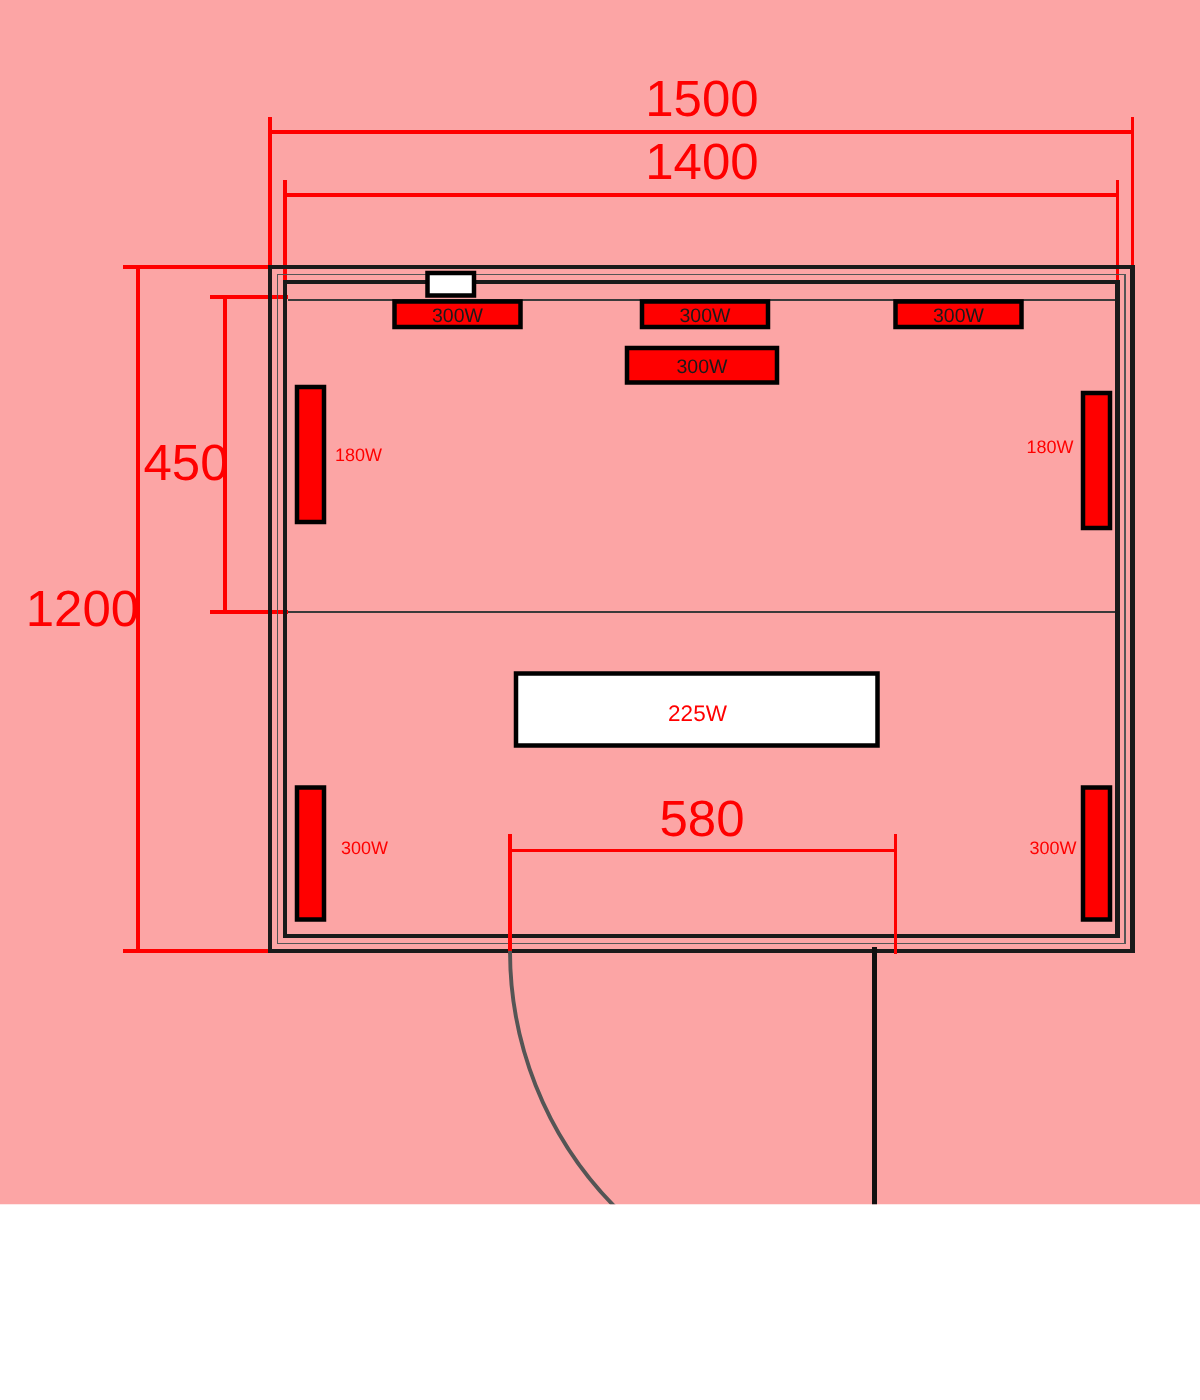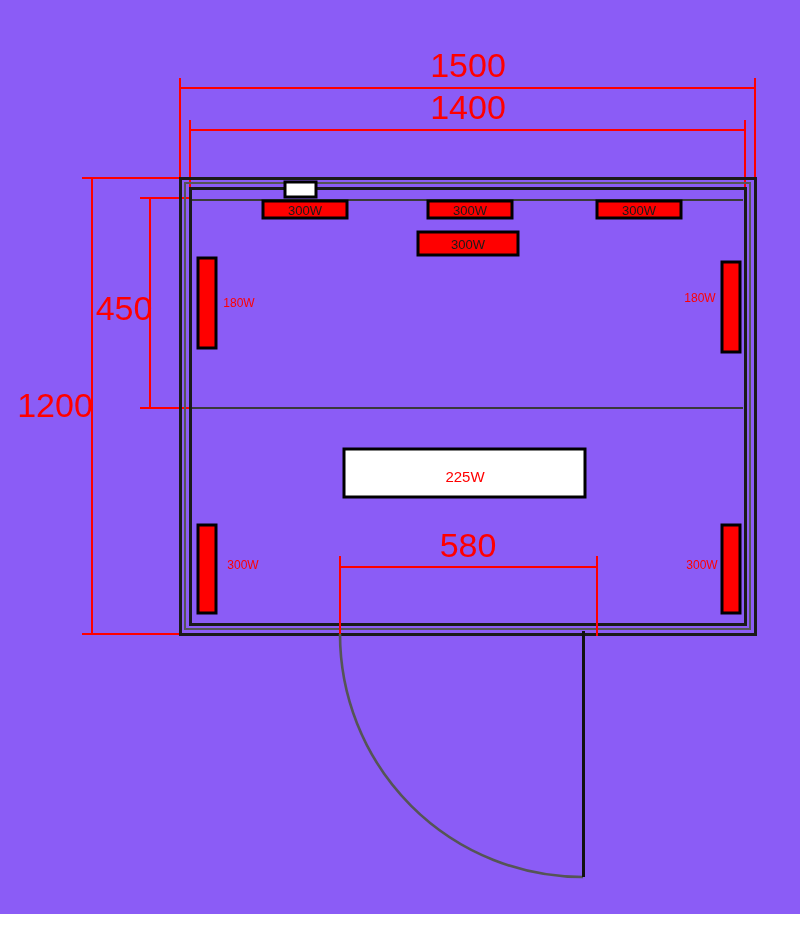--- a/index.html
+++ b/index.html
@@ -7,22 +7,22 @@
     margin: 0;
     padding: 0;
     background: #ffffff;
   }
   body {
     font-family: "Liberation Sans", sans-serif;
   }
   #plan-root {
     position: relative;
     width: 800px;
-    height: 914px;
-    background: #8b5cf6;
+    height: 803px;
+    background: #fca5a5;
     overflow: hidden;
   }
   #plan-svg {
     display: block;
     width: 800px;
     height: 933px;
   }
   .dim-text {
     font-family: "Liberation Sans", sans-serif;
     font-size: 34px;

